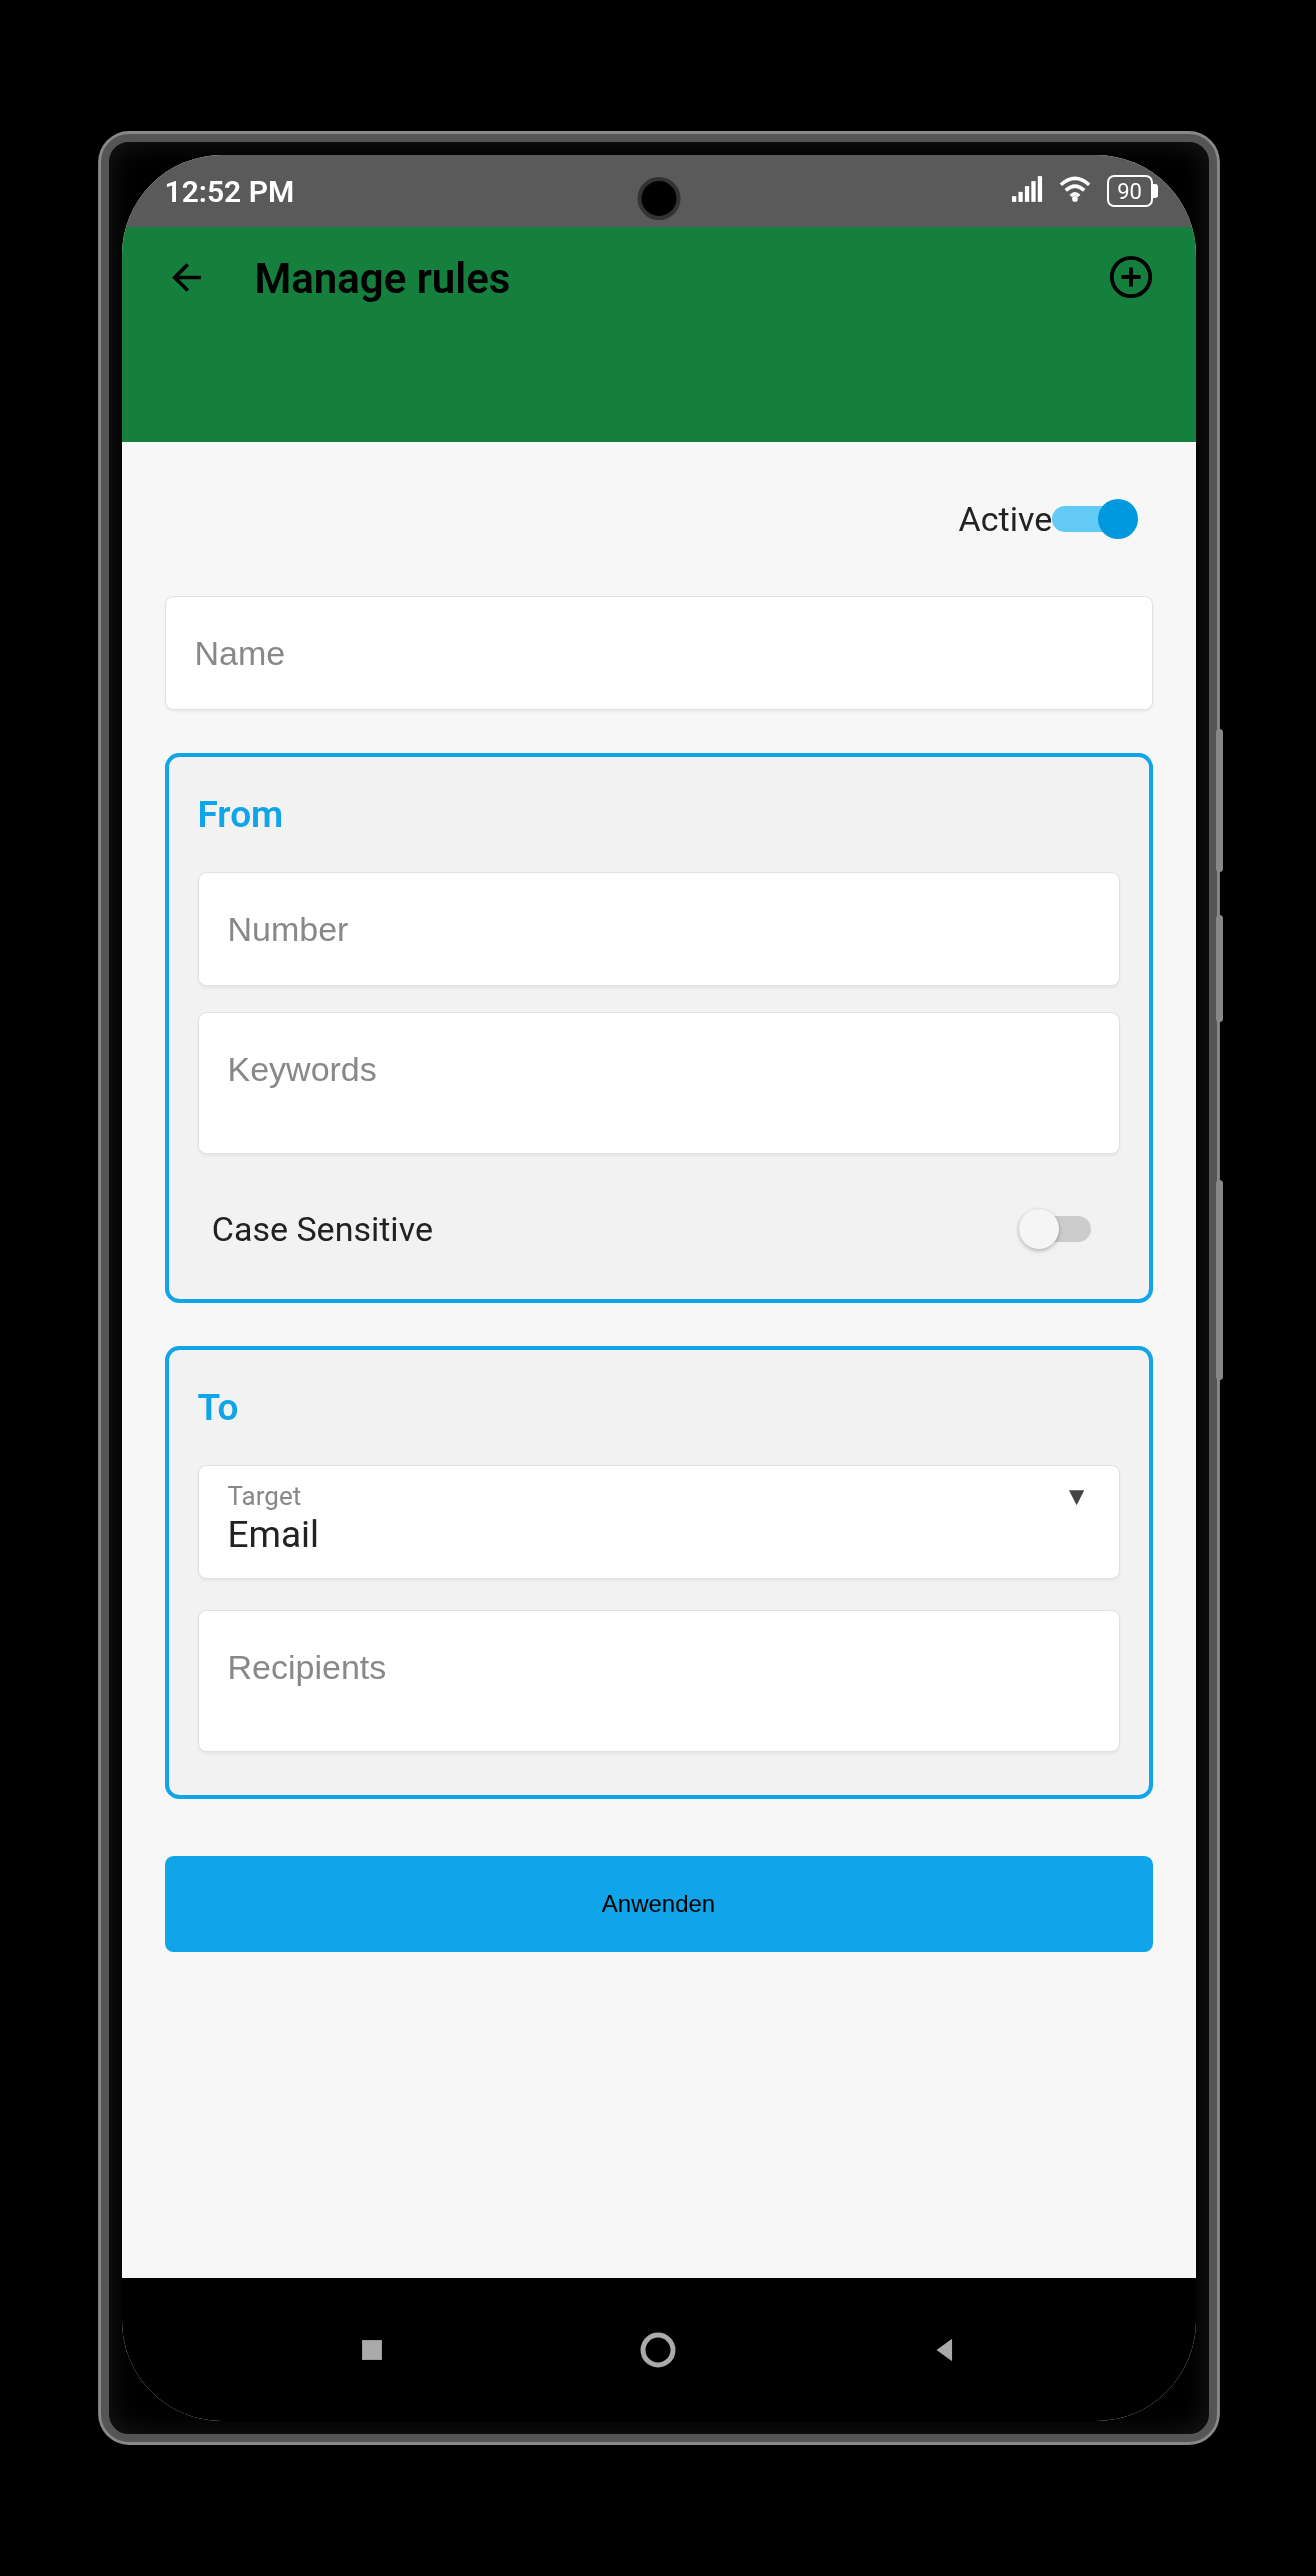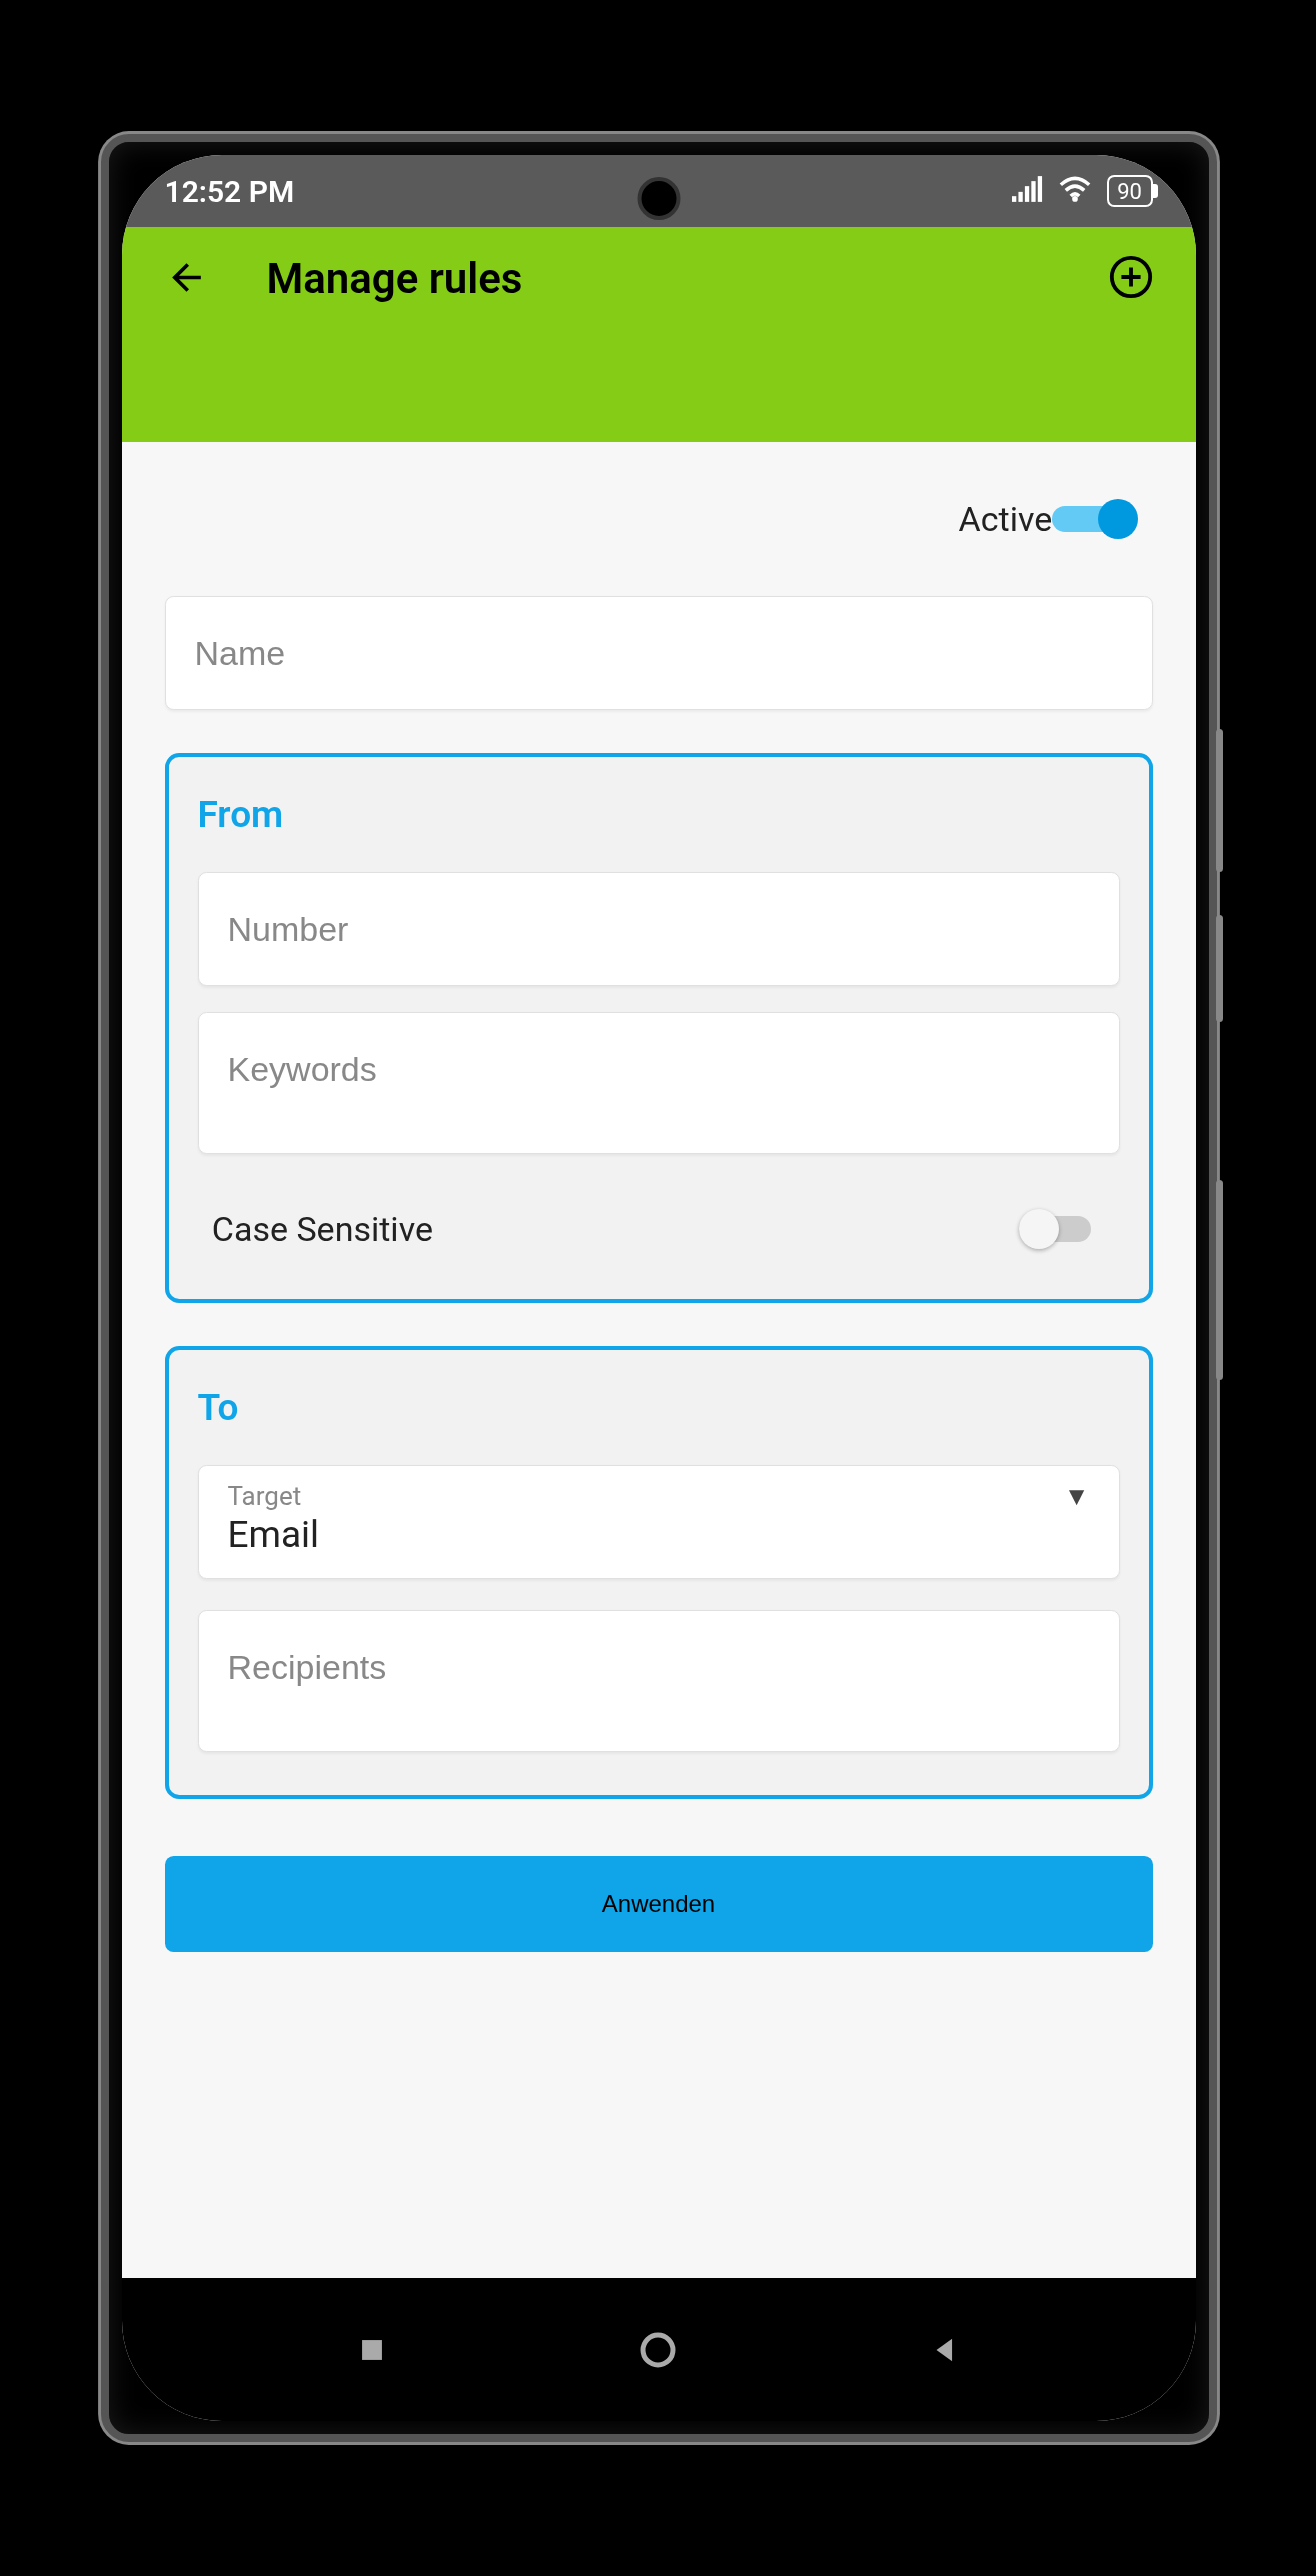--- a/index.html
+++ b/index.html
@@ -56,25 +56,25 @@
 .status-right {
   display: flex;
   align-items: center;
   gap: 14.3px;
 }
 .signal-icon, .wifi-icon, .battery-icon {
   display: inline-block;
 }
 .app-bar {
   height: 215px;
-  background: #84cc16;
+  background: #15803d;
   display: flex;
   align-items: flex-start;
   padding: 21.5px 36px;
-  gap: 52px;
+  gap: 40px;
 }
 .back-btn {
   width: 57px;
   height: 57px;
   display: flex;
   align-items: center;
   justify-content: center;
   background: none;
   border: none;
   cursor: pointer;

